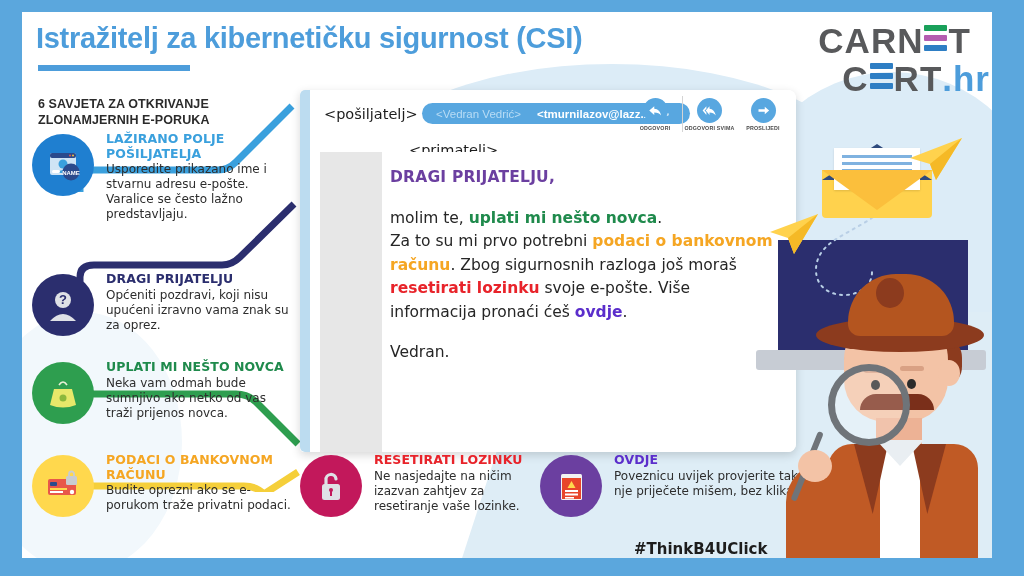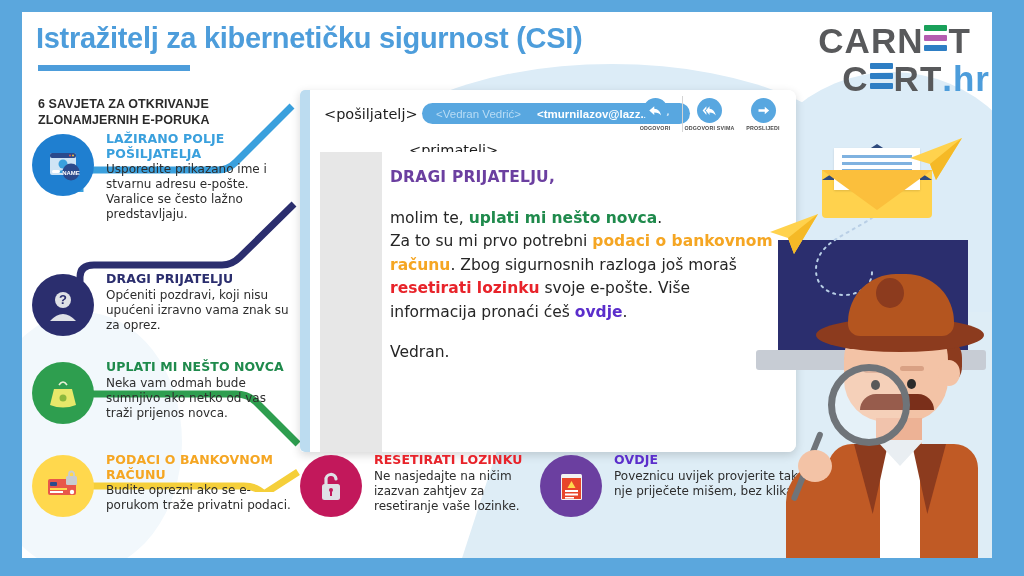--- a/index.html
+++ b/index.html
@@ -504,20 +504,21 @@
           <rect x="14" y="27.5" width="13" height="2" fill="#ffffff"></rect>
           <rect x="14" y="31" width="9" height="1.6" fill="#ffffff"></rect>
         </svg>
       </div>
       <div class="tip-txt" style="width:262px;">
         <div class="tip-h" style="color:#5b2ecb">OVDJE</div>
         <div class="tip-b">Poveznicu uvijek provjerite tako da preko nje priječete mišem, bez klikanja.</div>
       </div>
     </div>
 
+    <div class="hash">#ThinkB4UClick</div>
 
     <div class="illus">
       <div class="laptop-screen"></div>
       <div class="laptop-base"></div>
       <div class="laptop-notch"></div>
 
       <svg class="dots-path" viewBox="0 0 180 170">
         <path d="M120 0 C100 40 40 40 40 78 C40 112 96 110 96 80" stroke="#b9cfe6" stroke-width="2" fill="none" stroke-dasharray="2 5" stroke-linecap="round"></path>
       </svg>
 

